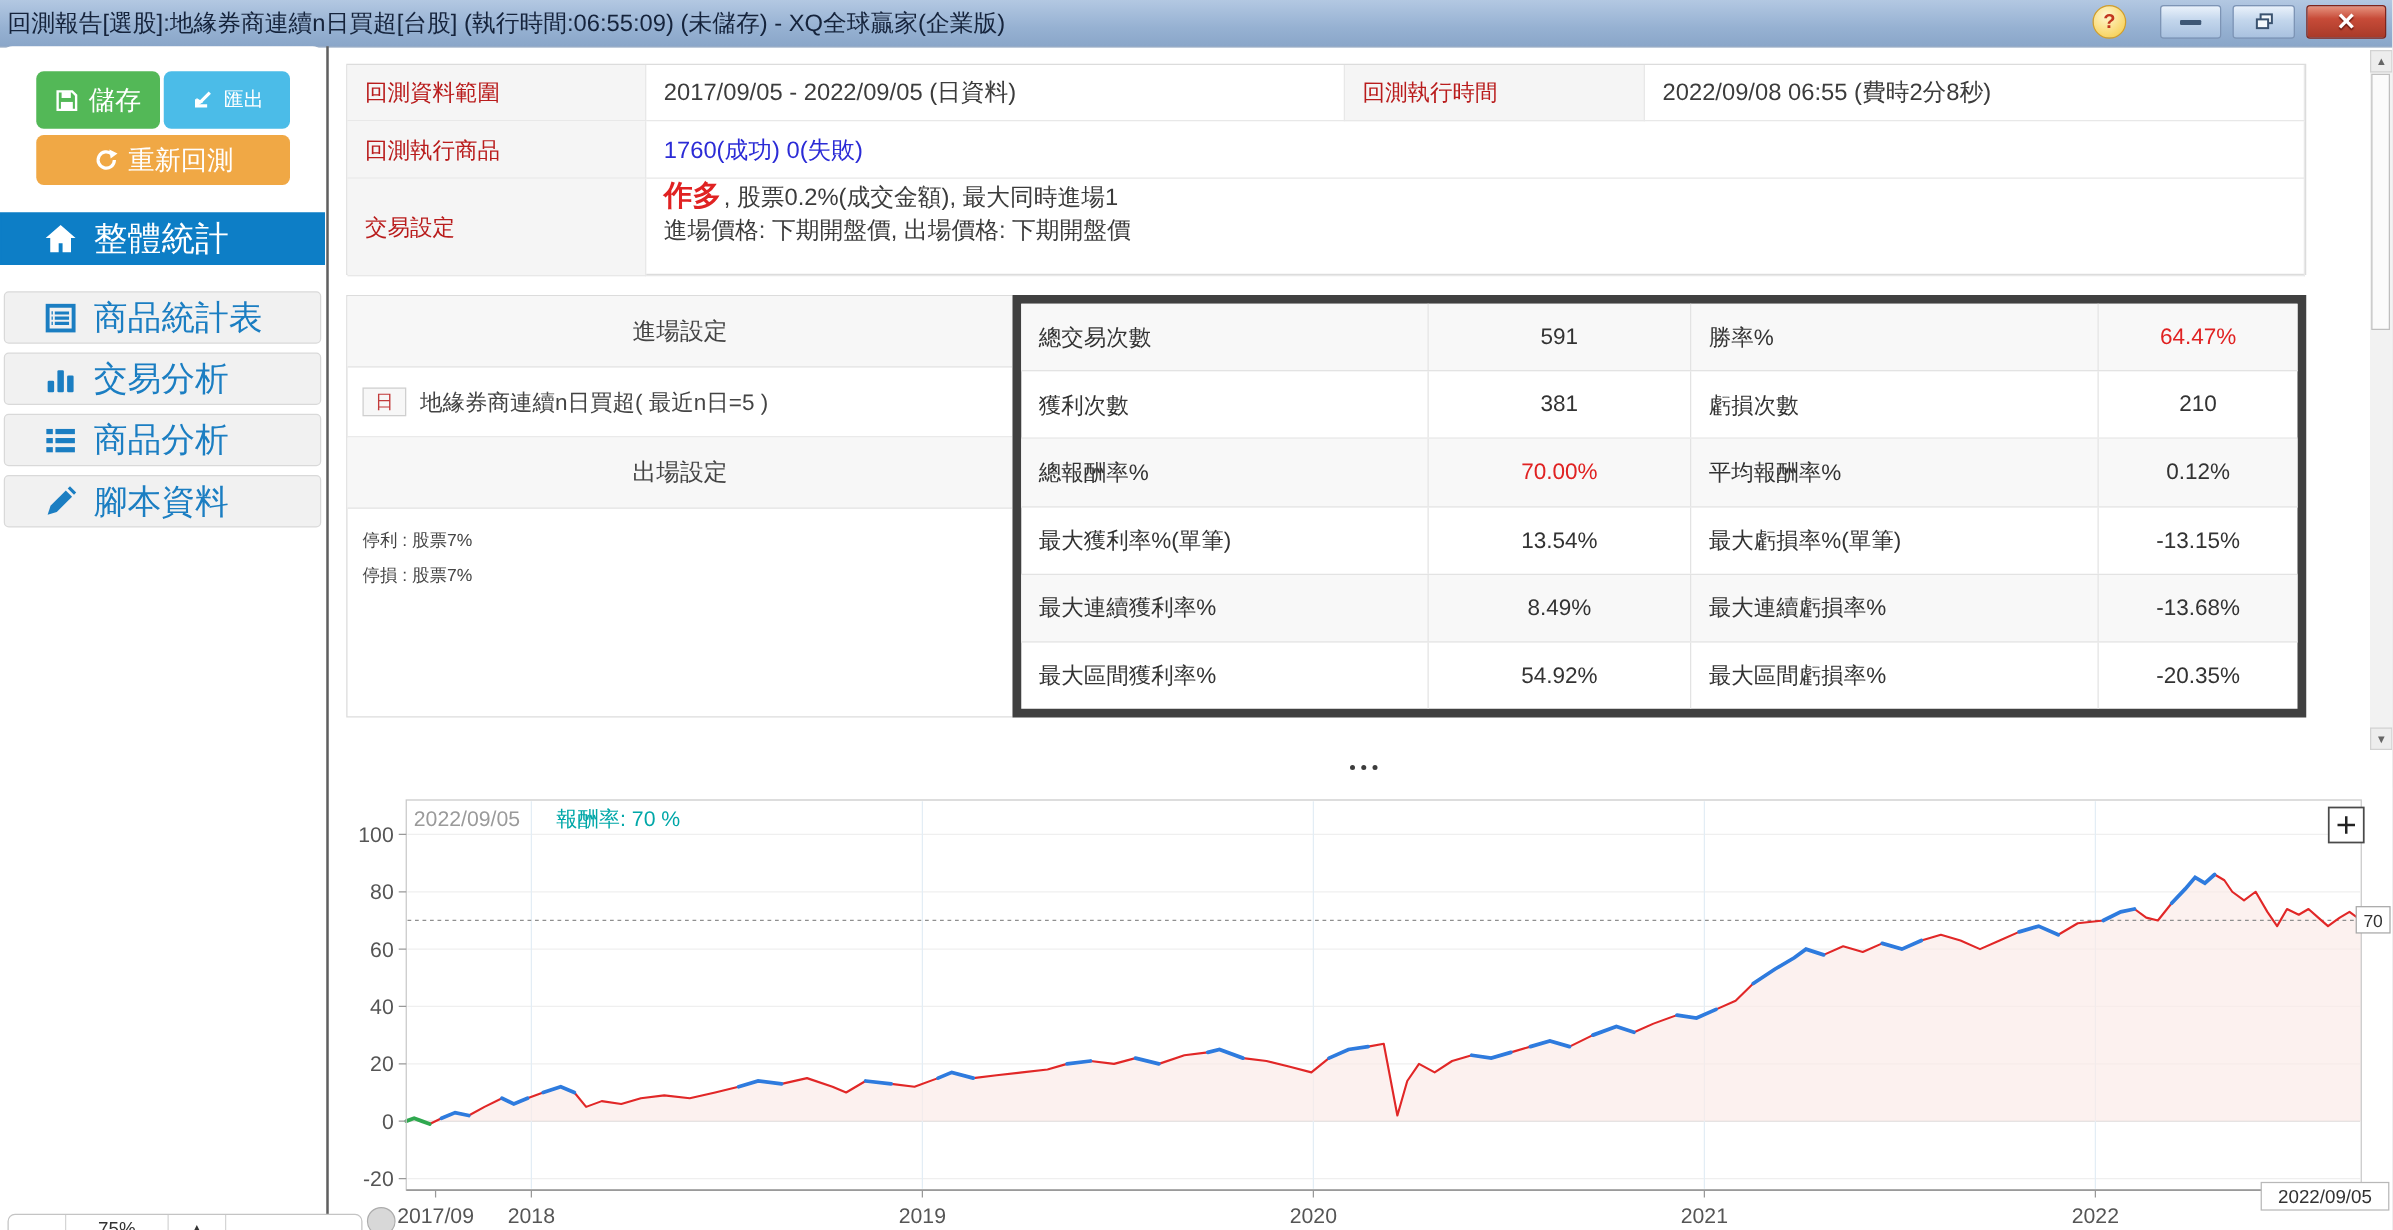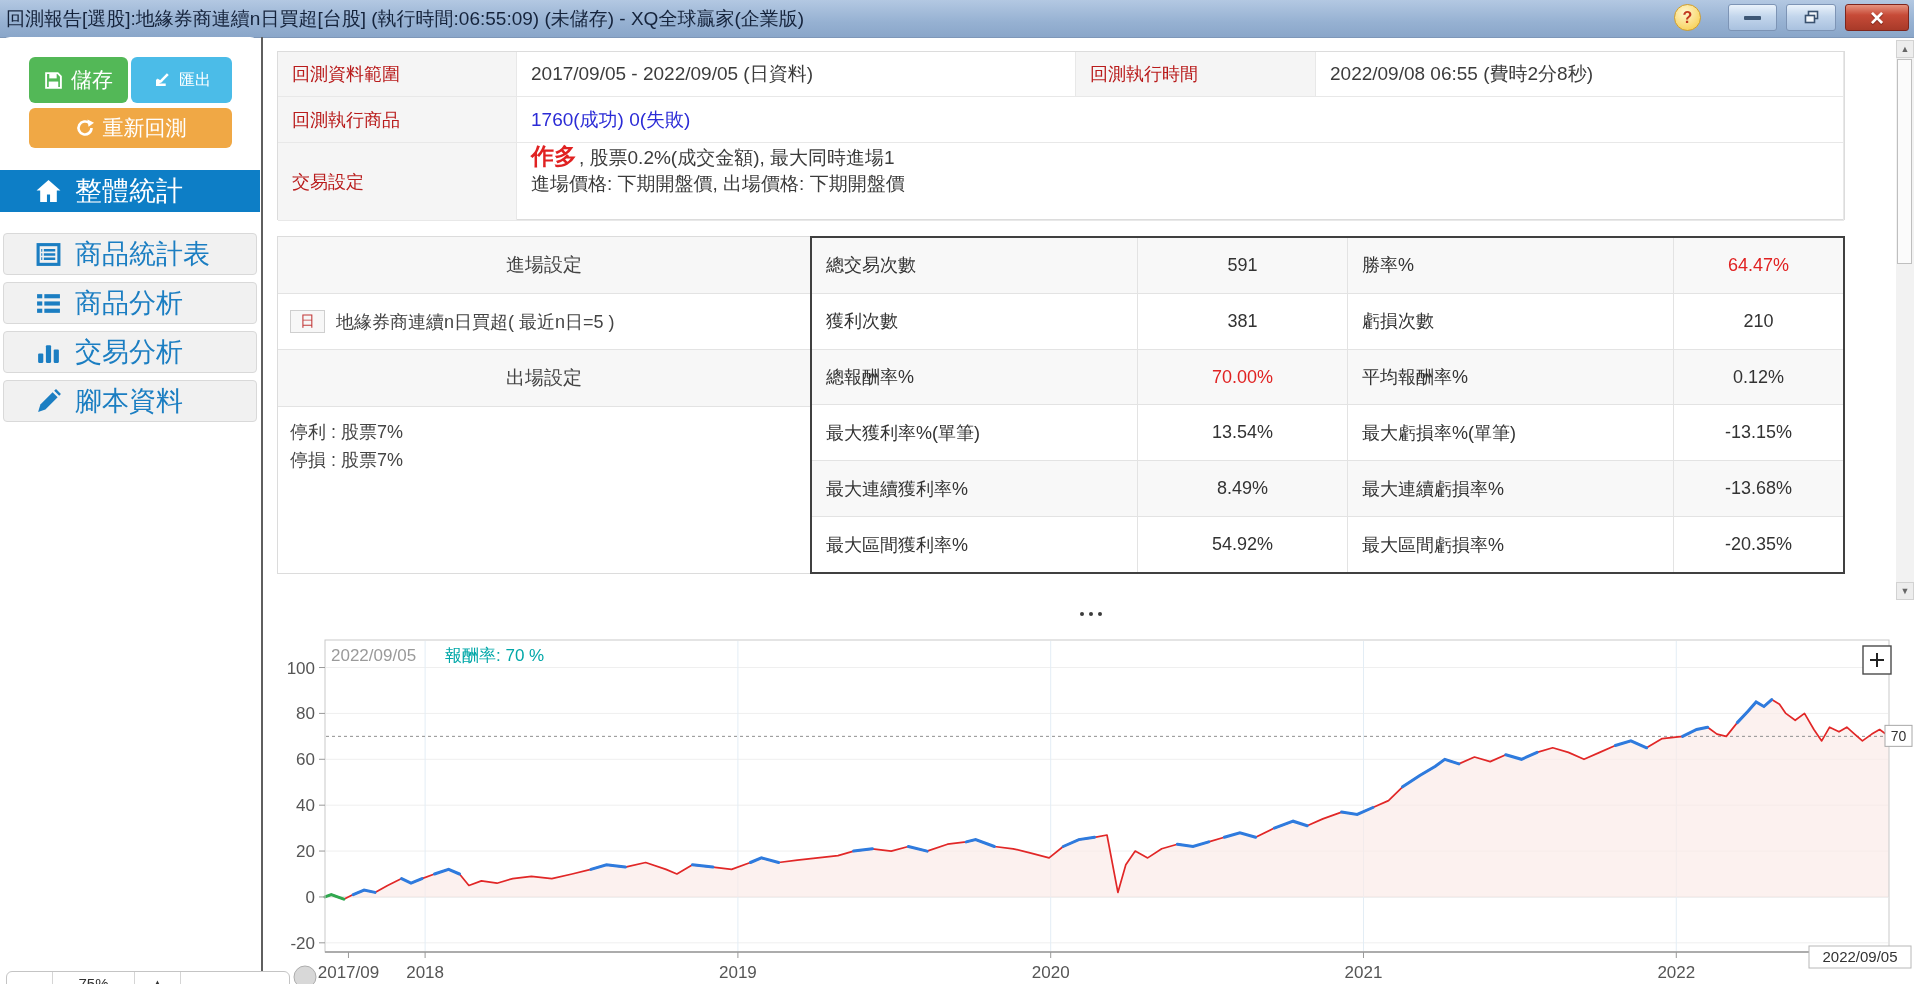--- a/index.html
+++ b/index.html
@@ -37,24 +37,24 @@
   .info-table .lbl{background:#F5F5F5;color:#b91c1c;}
   .info-table .val{font-size:19px;}
   .span3{grid-column:2/5;}
   .trade-cell{flex-direction:column;align-items:flex-start !important;justify-content:flex-start;line-height:26px;}
   .red-strong{color:#E02222;font-size:23px;font-weight:bold;margin-right:2px;}
   .blue-val{color:#2B2BD6;}
   
   .entry-panel{position:absolute;left:277px;top:236px;width:534px;height:338px;border:1px solid #DCDCDC;box-sizing:border-box;background:#FFF;}
   .sec-h{height:56px;background:#F7F7F7;border-bottom:1px solid #E3E3E3;display:flex;align-items:center;justify-content:center;font-size:19px;color:#444;}
   .sec-row{height:56px;border-bottom:1px solid #E3E3E3;display:flex;align-items:center;padding-left:12px;font-size:18px;color:#444;box-sizing:border-box;}
-  .sec-body{padding:11px 12px;font-size:18px;color:#444;line-height:28px;}
+  .sec-body{padding:11px 12px;font-size:14px;color:#444;line-height:28px;}
   .day-badge{display:inline-block;border:1px solid #CFCFCF;background:#F7F7F7;color:#C23A3A;font-size:15px;padding:1px 9px;margin-right:11px;}
   
-  .stats-table{position:absolute;left:810px;top:236px;width:1035px;height:338px;border:2px solid #404040;box-sizing:border-box;display:flex;flex-direction:column;background:#FFF;}
+  .stats-table{position:absolute;left:810px;top:236px;width:1035px;height:338px;border:7px solid #404040;box-sizing:border-box;display:flex;flex-direction:column;background:#FFF;}
   .srow{flex:1;display:grid;grid-template-columns:326px 210px 326px 1fr;border-bottom:1px solid #E3E3E3;font-size:18px;color:#333;}
   .srow:last-child{border-bottom:none;}
   .srow.alt{background:#F8F8F8;}
   .srow>div{border-right:1px solid #E3E3E3;display:flex;align-items:center;box-sizing:border-box;}
   .srow>div:last-child{border-right:none;}
   .srow .sl{padding-left:14px;}
   .srow .sv{justify-content:center;}
   .redval{color:#E02222;}
   
   .splitter-dots{position:absolute;left:1080px;top:612px;display:flex;gap:5px;}
@@ -139,42 +139,42 @@
               <path d="M8.5 9h11M8.5 13h11M8.5 17h11" stroke="currentColor" stroke-width="2.4"></path>
               <path d="M6 9h1M6 13h1M6 17h1" stroke="currentColor" stroke-width="2.6"></path>
             </svg>
           </span>
           <span>商品統計表</span>
         </div>
         <div class="nav-item">
           <span style="display: flex;">
             <svg width="27" height="27" viewBox="0 0 26 26">
               <g fill="currentColor">
+                <rect x="3" y="14" width="5" height="9" rx="1"></rect>
+                <rect x="10.5" y="6" width="5" height="17" rx="1"></rect>
+                <rect x="18" y="10" width="5" height="13" rx="1"></rect>
+              </g>
+            </svg>
+          </span>
+          <span>交易分析</span>
+        </div>
+        <div class="nav-item">
+          <span style="display: flex;">
+            <svg width="27" height="27" viewBox="0 0 26 26">
+              <g fill="currentColor">
                 <rect x="2" y="4" width="5" height="4"></rect>
                 <rect x="9" y="4" width="15" height="4"></rect>
                 <rect x="2" y="11" width="5" height="4"></rect>
                 <rect x="9" y="11" width="15" height="4"></rect>
                 <rect x="2" y="18" width="5" height="4"></rect>
                 <rect x="9" y="18" width="15" height="4"></rect>
               </g>
             </svg>
           </span>
           <span>商品分析</span>
-        </div>
-        <div class="nav-item">
-          <span style="display: flex;">
-            <svg width="27" height="27" viewBox="0 0 26 26">
-              <g fill="currentColor">
-                <rect x="3" y="14" width="5" height="9" rx="1"></rect>
-                <rect x="10.5" y="6" width="5" height="17" rx="1"></rect>
-                <rect x="18" y="10" width="5" height="13" rx="1"></rect>
-              </g>
-            </svg>
-          </span>
-          <span>交易分析</span>
         </div>
         <div class="nav-item">
           <span style="display: flex;">
             <svg width="27" height="27" viewBox="0 0 26 26">
               <path d="M3 23l2.2-7L17 4.2 21.8 9 10 20.8 3 23z" fill="currentColor"></path>
               <path d="M18.5 2.7 23.3 7.5 25 5.8 20.2 1z" fill="currentColor"></path>
             </svg>
           </span>
           <span>腳本資料</span>
         </div>

